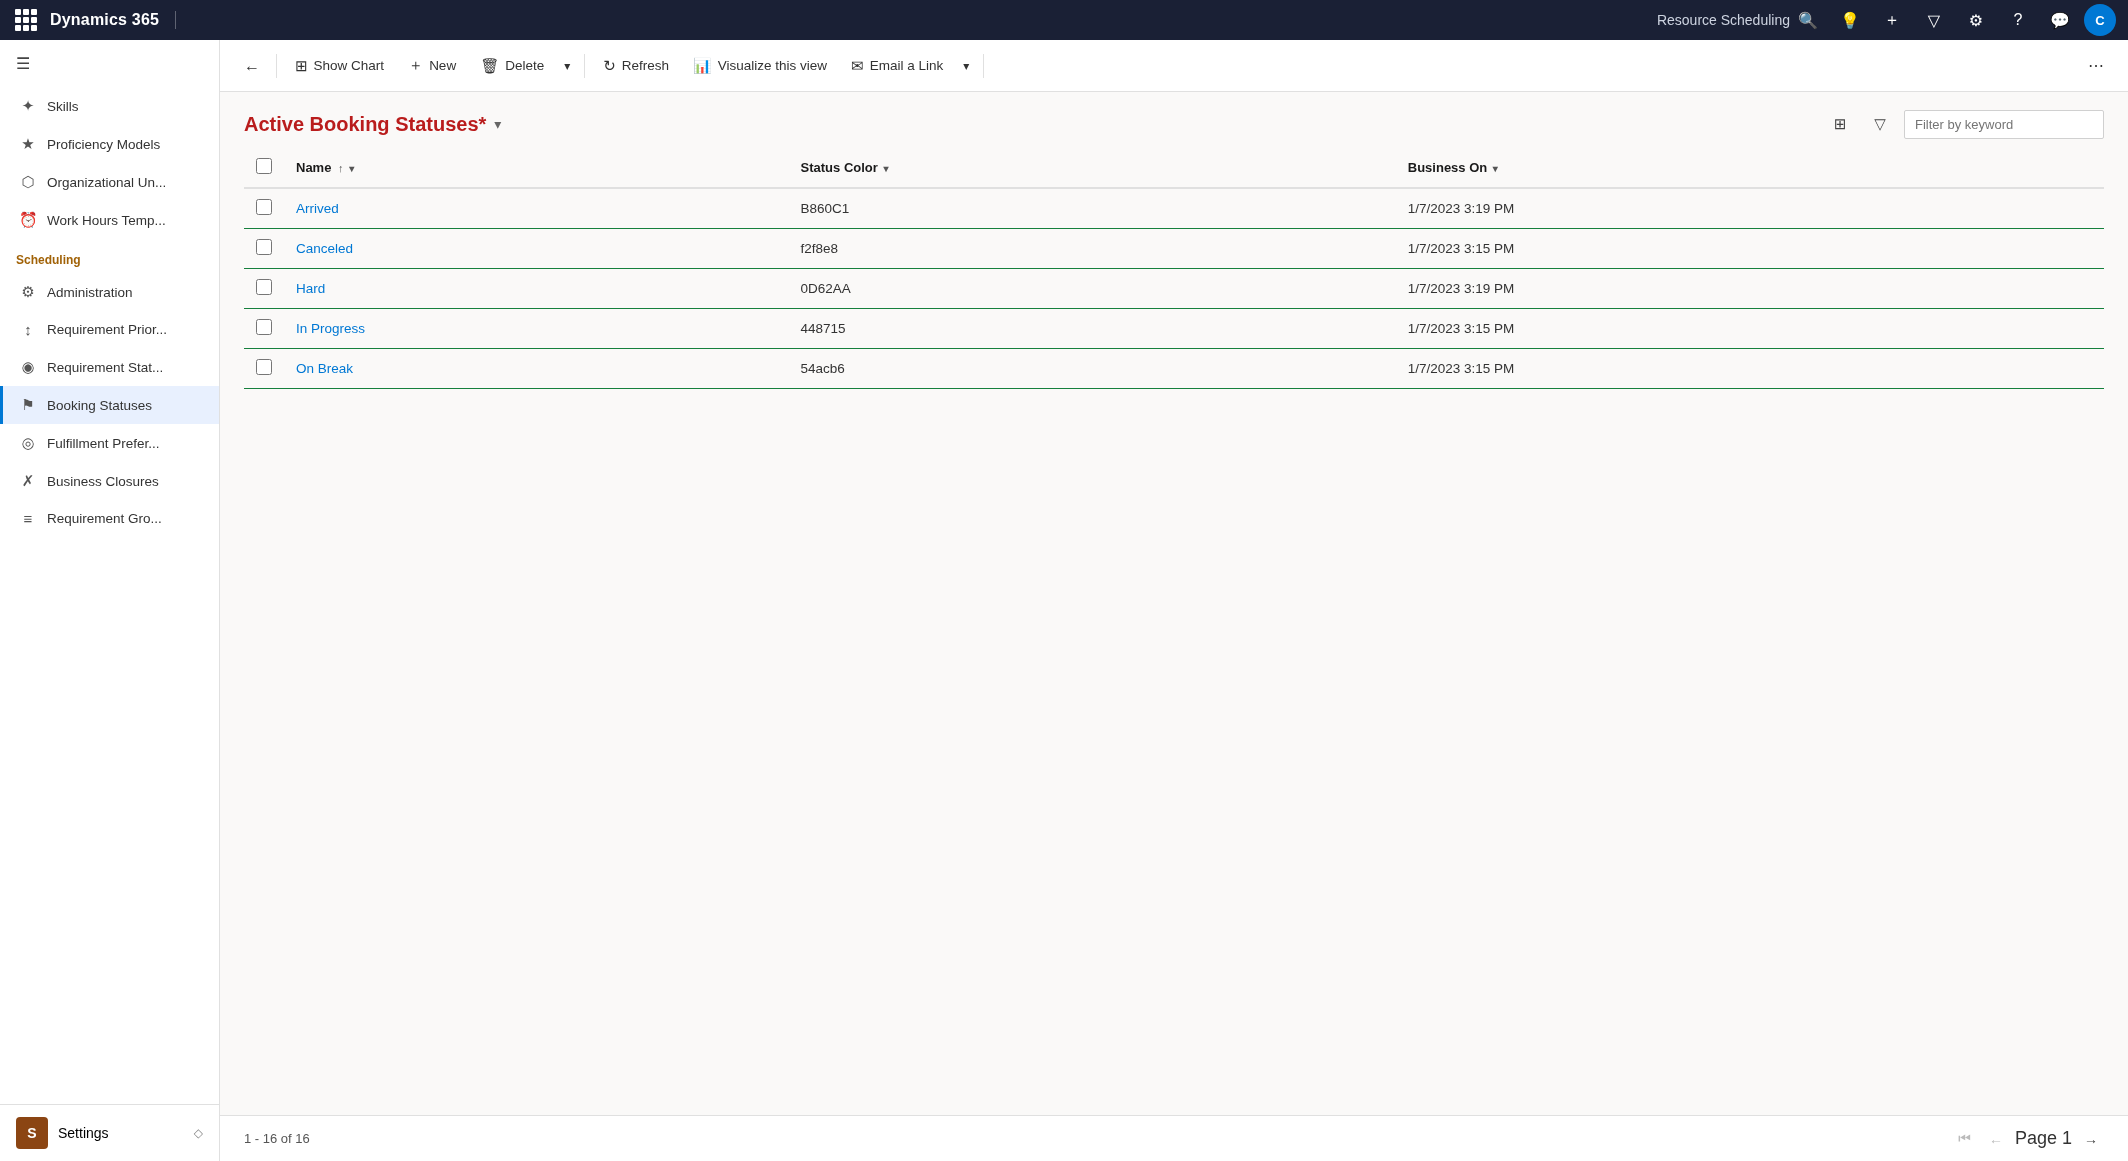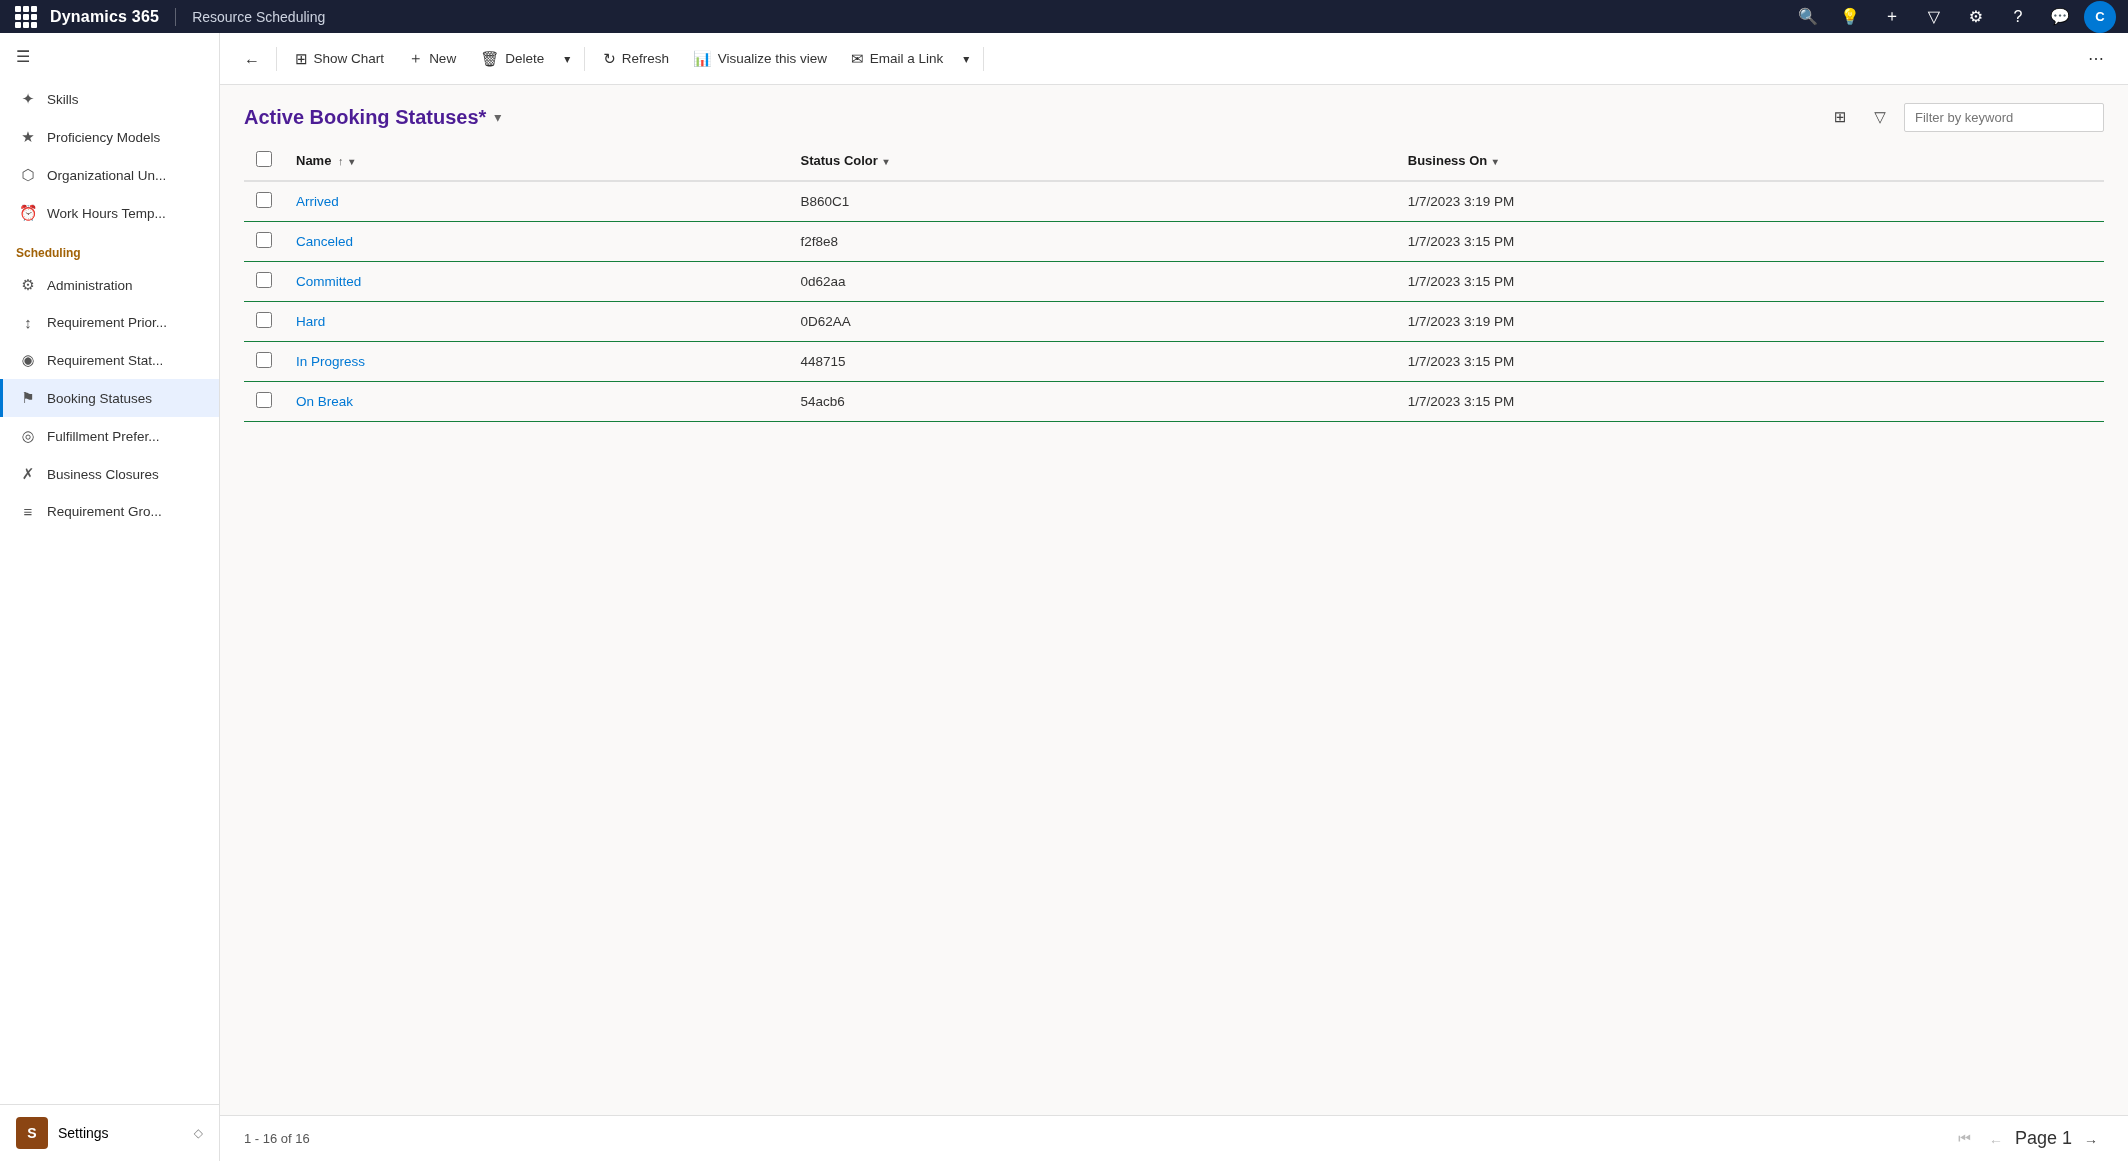--- a/index.html
+++ b/index.html
@@ -4,23 +4,24 @@
   <style>
     * { box-sizing: border-box; margin: 0; padding: 0; }
     body { font-family: 'Segoe UI', sans-serif; font-size: 14px; background: #f3f2f1; display: flex; flex-direction: column; height: 100vh; overflow: hidden; }
 
     
     .top-nav {
       background: #1a2035;
       color: white;
       display: flex;
       align-items: center;
-      height: 33px;
+      height: 40px;
       padding: 0 12px;
       flex-shrink: 0;
+      text-align: right;
     }
     .top-nav-grid {
       display: grid;
       place-items: center;
       width: 28px;
       height: 28px;
       cursor: pointer;
       margin-right: 10px;
     }
     .grid-icon { display: grid; grid-template-columns: repeat(3,6px); gap: 2px; }
@@ -145,21 +146,21 @@
       background: transparent; border: none;
       cursor: pointer; font-size: 16px; color: #333; padding: 6px 8px;
     }
 
     
     .page-header {
       padding: 16px 24px 8px;
       display: flex; align-items: center; justify-content: space-between;
     }
     .page-title-row { display: flex; align-items: center; gap: 8px; }
-    .page-title { font-size: 20px; font-weight: 600; color: #4c1d95; }
+    .page-title { font-size: 20px; font-weight: 600; color: #b91c1c; }
     .page-title-chevron { color: #666; font-size: 14px; cursor: pointer; }
     .page-header-actions { display: flex; align-items: center; gap: 8px; }
     .header-icon-btn {
       width: 32px; height: 32px;
       display: flex; align-items: center; justify-content: center;
       border: none; background: transparent; cursor: pointer;
       border-radius: 2px; font-size: 15px; color: #444;
     }
     .filter-input {
       border: 1px solid #d0d0d0; border-radius: 2px;
@@ -396,30 +397,20 @@
         <a class="row-link">Canceled</a>
       </td>
       <td>f2f8e8</td>
       <td>1/7/2023 3:15 PM</td>
     </tr>
             <tr>
       <td class="checkbox-cell">
         <input type="checkbox" class="row-checkbox" style="">
       </td>
       <td>
-        <a class="row-link">Committed</a>
-      </td>
-      <td>0d62aa</td>
-      <td>1/7/2023 3:15 PM</td>
-    </tr>
-            <tr>
-      <td class="checkbox-cell">
-        <input type="checkbox" class="row-checkbox" style="">
-      </td>
-      <td>
         <a class="row-link">Hard</a>
       </td>
       <td>0D62AA</td>
       <td>1/7/2023 3:19 PM</td>
     </tr>
             <tr>
       <td class="checkbox-cell">
         <input type="checkbox" class="row-checkbox" style="">
       </td>
       <td>

